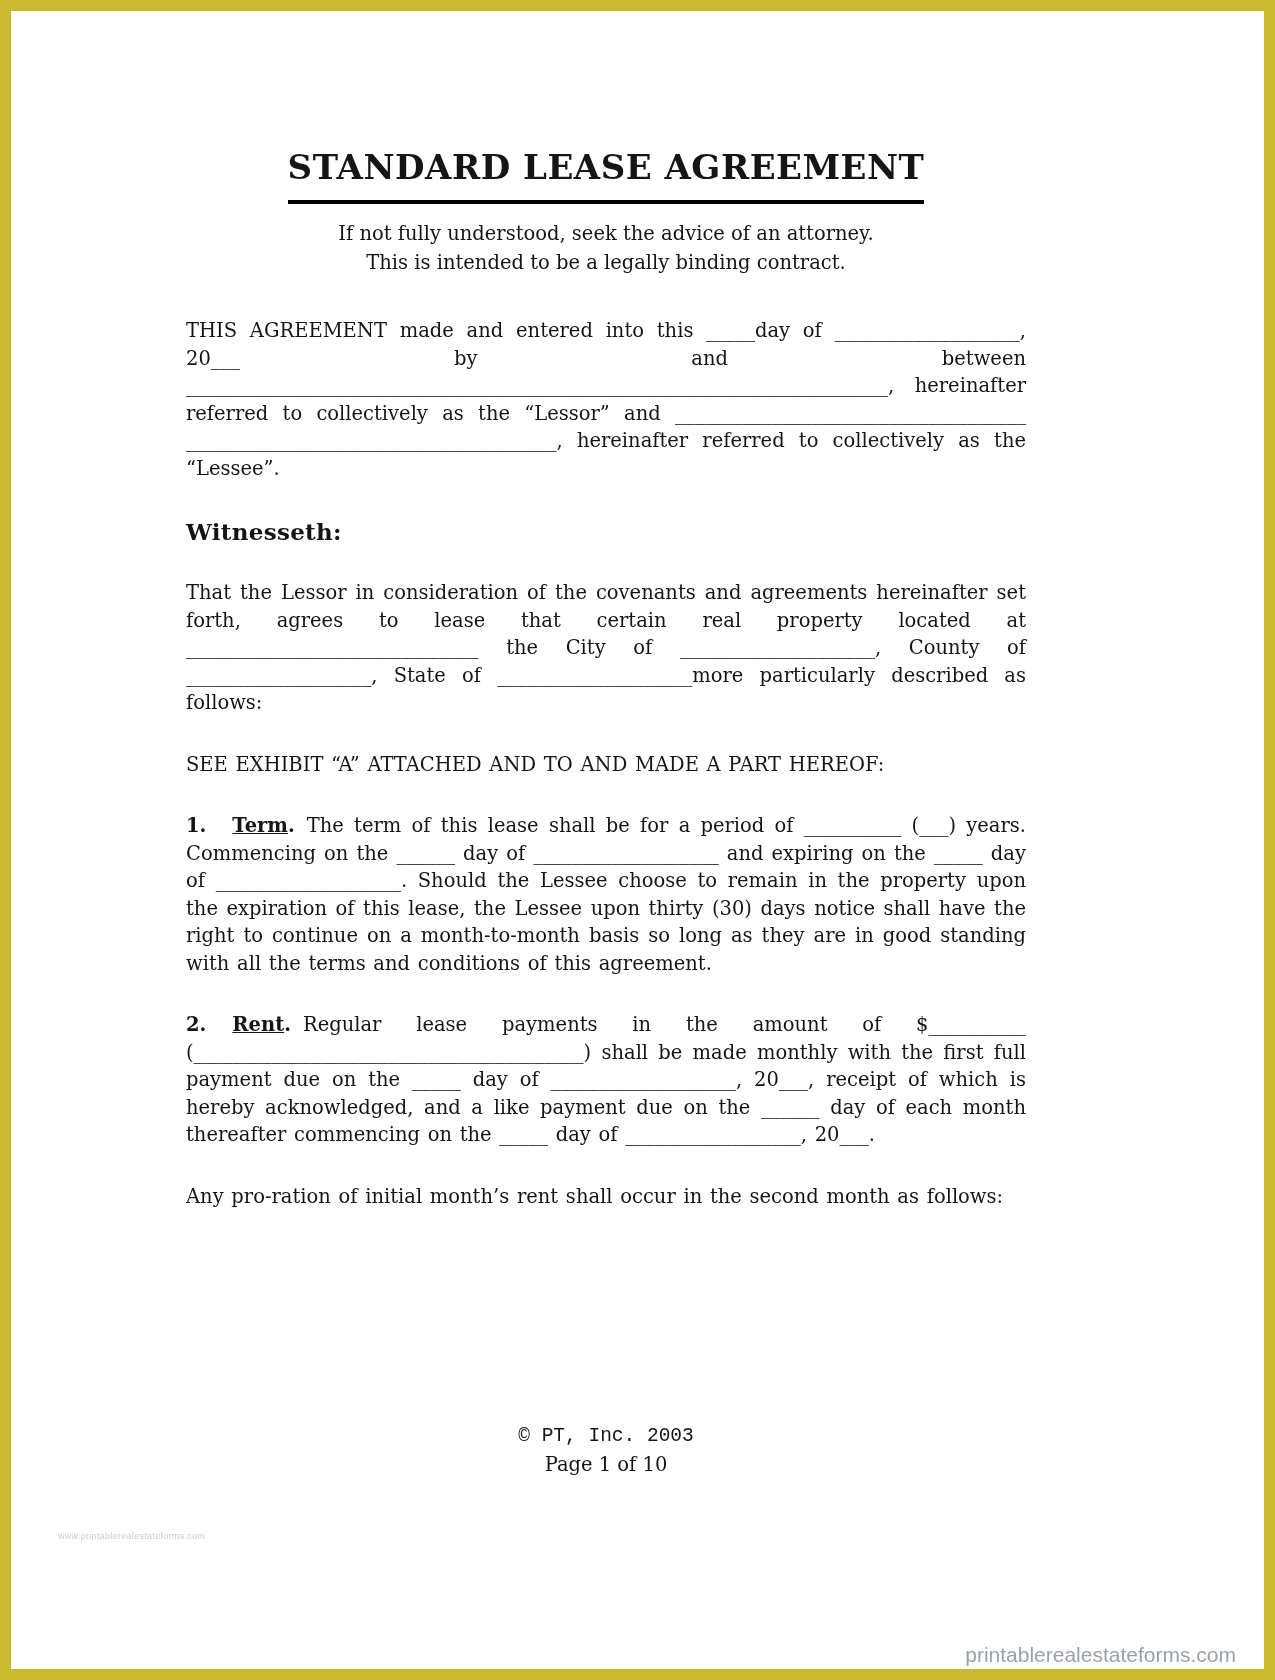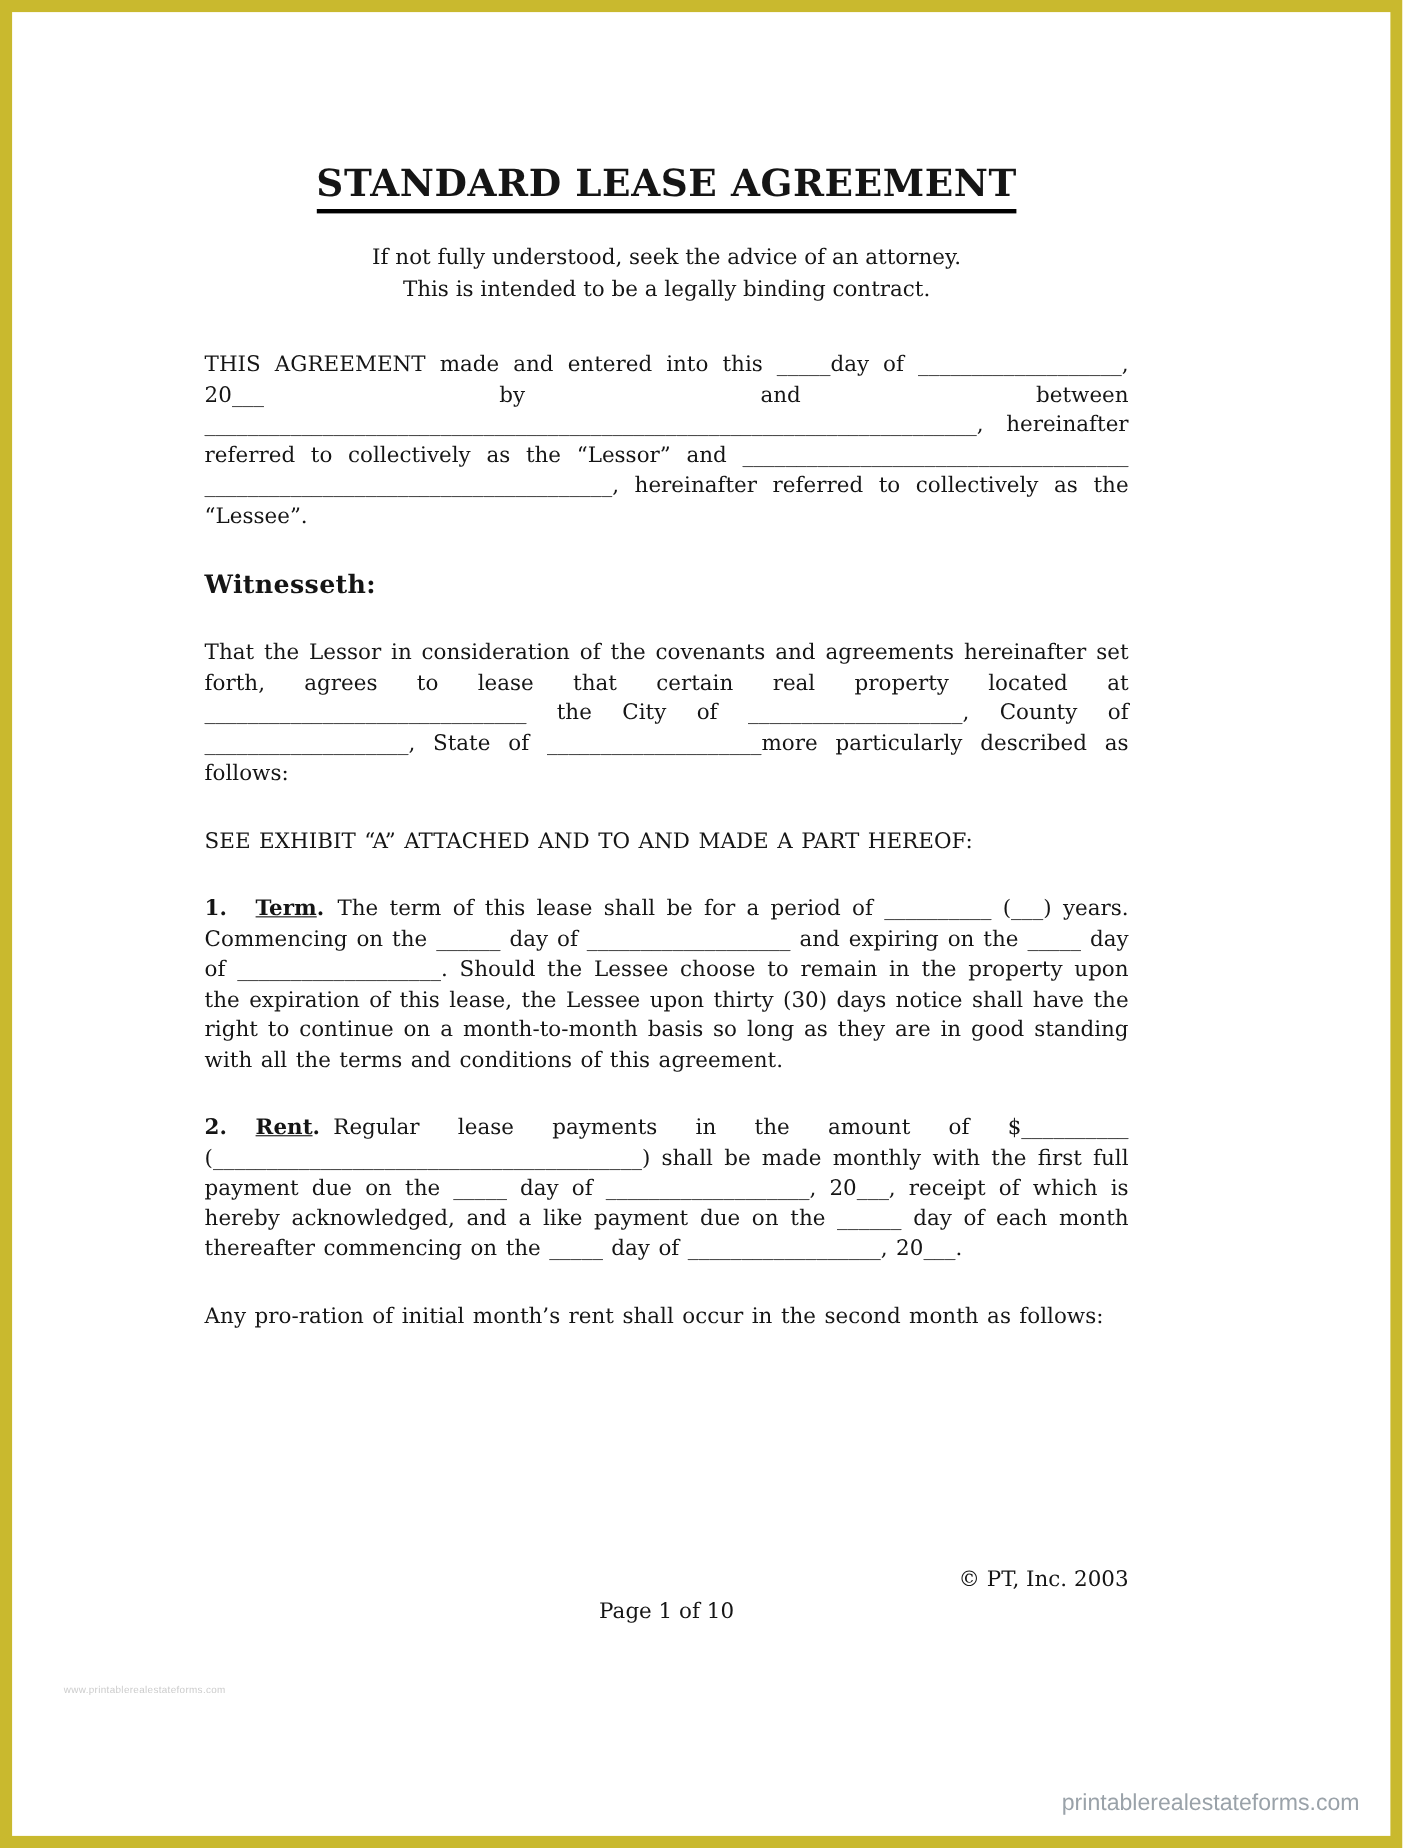--- a/index.html
+++ b/index.html
@@ -27,21 +27,21 @@
   .title {
     margin: 0;
     padding-top: 8px;
     text-align: center;
     font-size: 34px;
     font-weight: 700;
     letter-spacing: 0.5px;
   }
   .title-text {
     border-bottom: 4px solid #000000;
-    padding-bottom: 3px;
+    padding-bottom: 13px;
   }
   .notice {
     margin-top: 32px;
     text-align: center;
     font-size: 19.5px;
     line-height: 29px;
   }
   .para {
     margin: 34px 0 0 0;
     font-size: 19.5px;
@@ -78,40 +78,41 @@
   }
   .footer {
     position: absolute;
     left: 175px;
     top: 1412px;
     width: 840px;
     font-size: 19.5px;
     line-height: 26px;
   }
   .copyright {
-    text-align: right;
+    text-align: center;
+    font-family: Liberation Mono, monospace;
   }
   .pagenum {
     text-align: center;
     margin-top: 3px;
   }
   .wm-small {
     position: absolute;
     left: 47px;
     top: 1520px;
     font-size: 9px;
     color: #cccccc;
     letter-spacing: 0.3px;
     font-family: "Liberation Sans", sans-serif;
     text-align: right;
   }
   .wm-large {
     position: absolute;
     right: 28px;
-    bottom: 18px;
+    bottom: 2px;
     font-size: 21px;
     color: #9aa2a9;
     font-family: "Liberation Sans", sans-serif;
   }
 </style>
 </head>
 <body>
 
 <div class="sheet">
 

